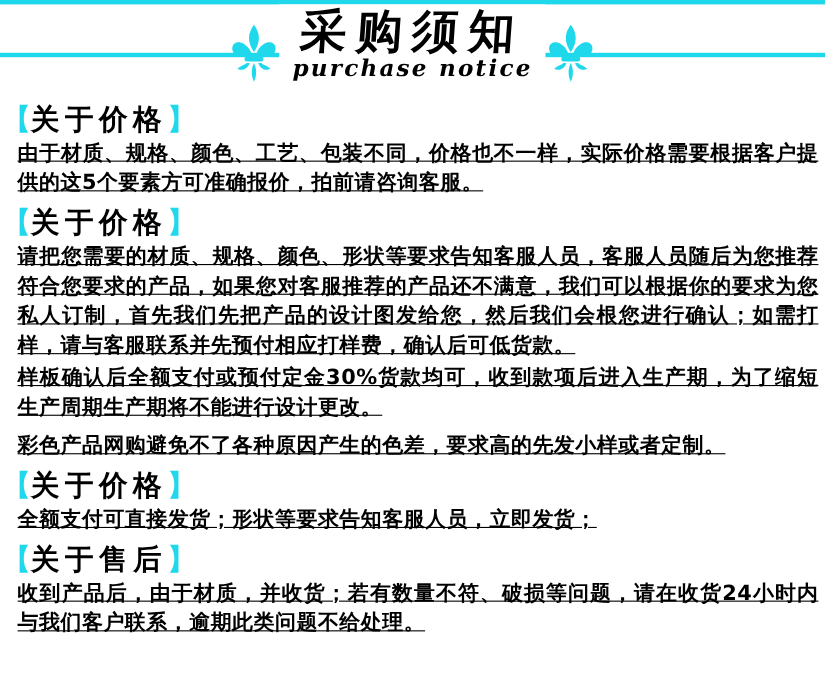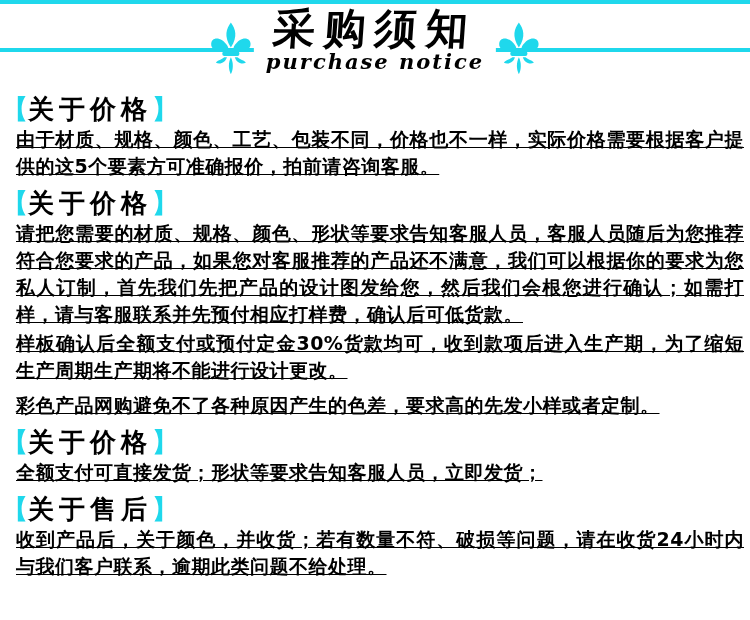--- a/index.html
+++ b/index.html
@@ -122,18 +122,18 @@
       <div class="sec-body">
         <p>全额支付可直接发货；形状等要求告知客服人员，立即发货；</p>
       </div>
     </div>
 
     <div class="section">
       <div class="sec-head">
         <span class="bk">【</span><span>关于售后</span><span class="bk">】</span>
       </div>
       <div class="sec-body">
-        <p>收到产品后，关于颜色，并收货；若有数量不符、破损等问题，请在收货24小时内与我们客户联系，逾期此类问题不给处理。</p>
+        <p>收到产品后，由于材质，并收货；若有数量不符、破损等问题，请在收货24小时内与我们客户联系，逾期此类问题不给处理。</p>
       </div>
     </div>
 
   </div>
 </div>
 
 </body></html>

